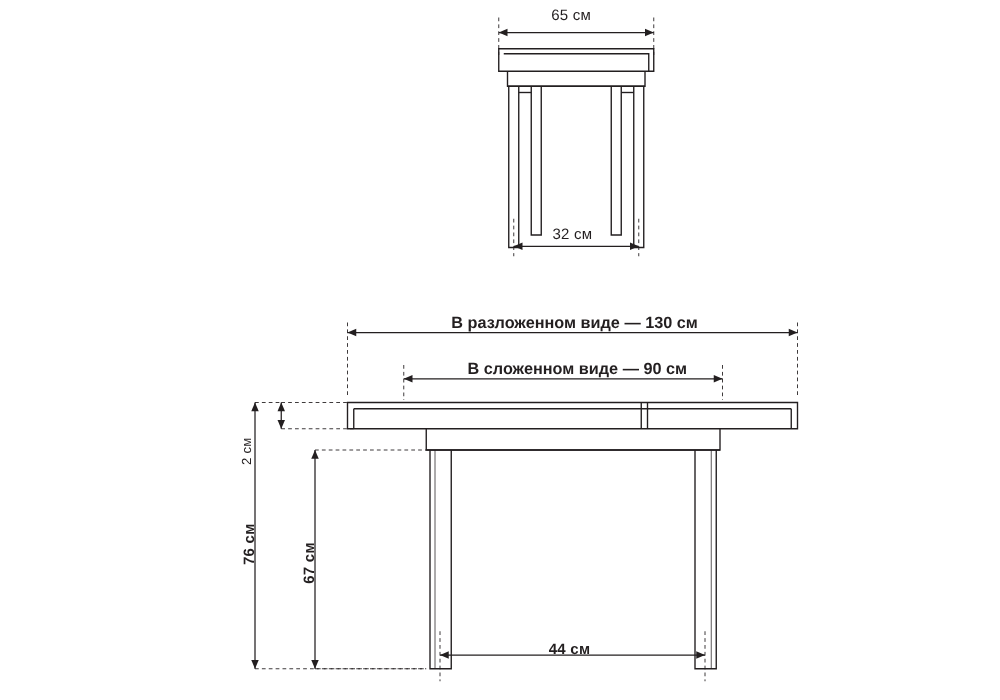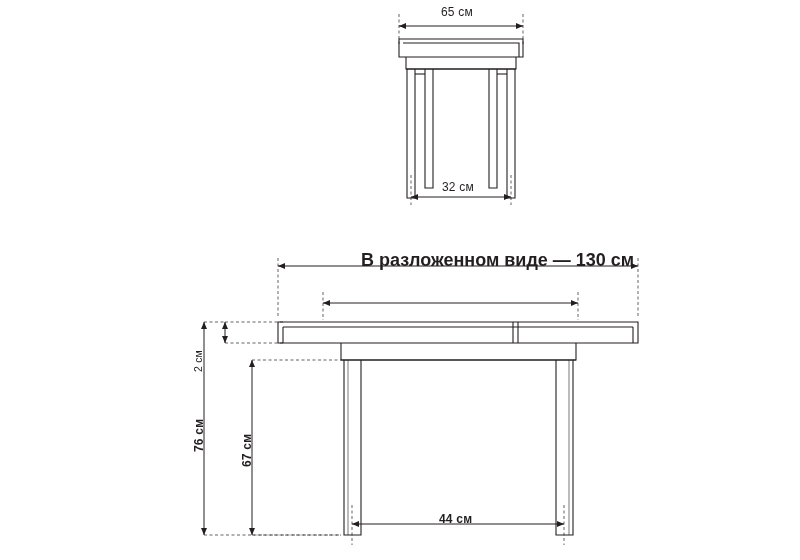--- a/index.html
+++ b/index.html
@@ -34,21 +34,21 @@
   .dim-label.vert {
     transform-origin: 50% 50%;
     transform: rotate(-90deg);
   }
   .dim-label.small {
     font-size: 10.5px;
   }
   .title-label {
     position: absolute;
     font-family: "Liberation Sans", sans-serif;
-    font-size: 18px;
+    font-size: 13px;
     font-weight: bold;
     color: #231f20;
     white-space: nowrap;
   }
 </style>
 </head>
 <body>
 
 <div id="page">
 
@@ -160,20 +160,21 @@
 
     </g>
   </svg>
 
   <div class="dim-label" style="left:420px; top:5px;">65 см</div>
 
   <div class="dim-label" style="left:421px; top:180px;">32 см</div>
 
   <div class="title-label" style="left:340px; top:250px;">В разложенном виде — 130 см</div>
 
+  <div class="title-label" style="left:353px; top:287px;">В сложенном виде — 90 см</div>
 
   <div class="dim-label vert small" style="left:177px; top:349px; width:34px; margin-left:-17px;">2 см</div>
 
   <div class="dim-label vert" style="left:178px; top:425px; width:40px; margin-left:-20px; font-weight:bold;">76 см</div>
 
   <div class="dim-label vert" style="left:226px; top:440px; width:40px; margin-left:-20px; font-weight:bold;">67 см</div>
 
   <div class="dim-label" style="left:418px; top:512px; font-weight:bold;">44 см</div>
 
 </div>

